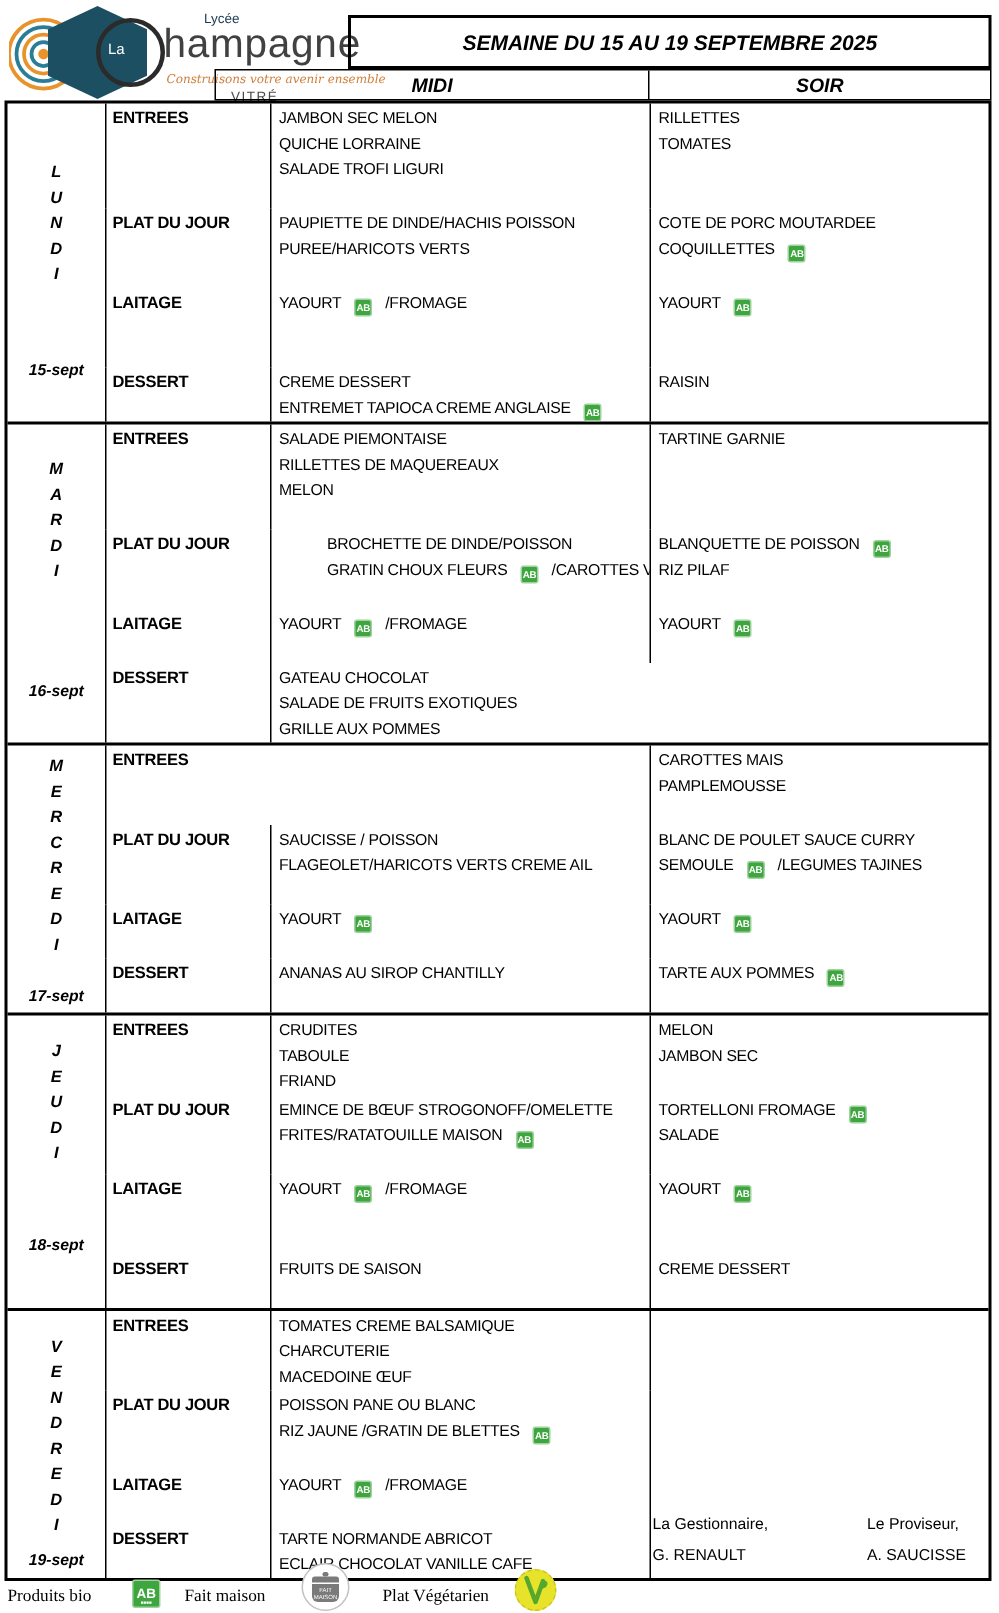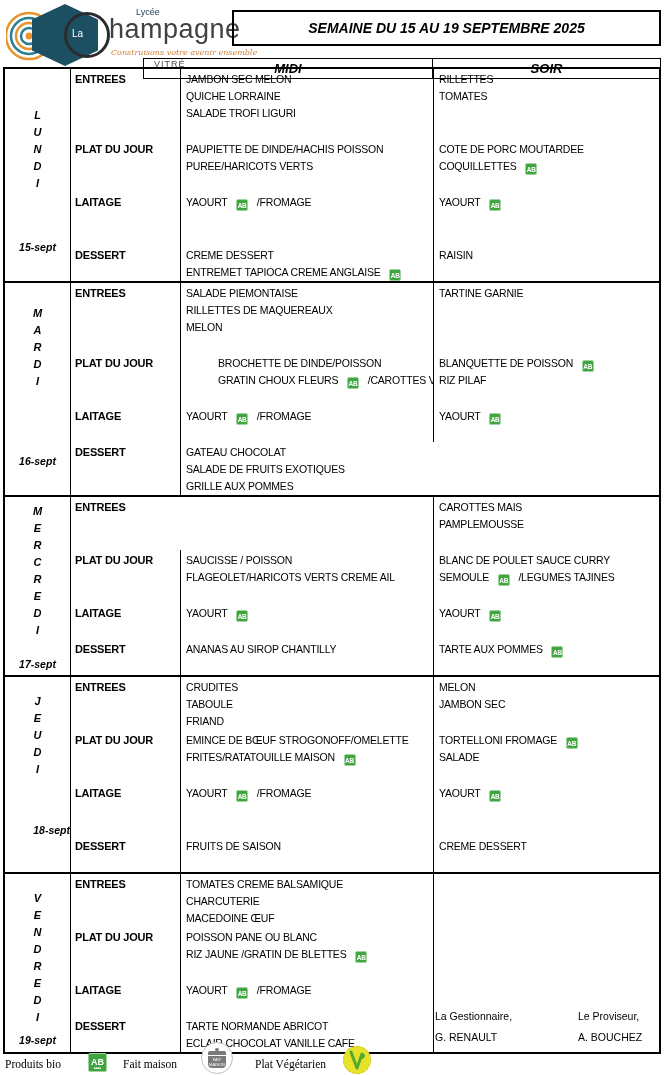--- a/index.html
+++ b/index.html
@@ -17,39 +17,39 @@
   #logo-lycee{position:absolute;left:106px;top:3px;font-size:9px;color:#1b3a52;padding-left:24px;}
   #logo-name{position:absolute;left:103px;top:10px;font-size:27px;color:#414141;letter-spacing:.5px;}
   #logo-tagline{position:absolute;left:105px;top:44px;font-size:8px;font-style:italic;
         color:#ce7f3a;font-family:"DejaVu Serif",serif;white-space:nowrap;}
   #logo-city{position:absolute;left:148px;top:55px;font-size:9px;color:#4a4a4a;letter-spacing:1px;}
 
   
   #title-box{position:absolute;left:232px;top:10px;width:429px;height:36px;border:2px solid #000;
         box-sizing:border-box;display:flex;align-items:center;justify-content:center;
         font-size:14px;font-weight:bold;font-style:italic;}
-  #col-header{position:absolute;left:143px;top:58px;width:518px;height:21px;border:1px solid #000;
+  #col-header{position:absolute;left:143px;top:46px;width:518px;height:21px;border:1px solid #000;
         box-sizing:border-box;display:grid;grid-template-columns:288px 1fr;}
   #col-header .col-h{display:flex;align-items:center;justify-content:center;
         font-size:13px;font-weight:bold;font-style:italic;}
   #col-header .col-h + .col-h{border-left:1px solid #000;}
 
   
   #menu-body{position:absolute;left:3px;top:67px;width:658px;border:2px solid #000;box-sizing:border-box;}
   .day-section{display:grid;grid-template-columns:65px 110px 253px 1fr;border-bottom:2px solid #000;}
   .day-section:last-child{border-bottom:none;}
   .day-cell{grid-column:1;position:relative;}
   .day-letters{text-align:center;}
   .day-letter{font-weight:bold;font-style:italic;font-size:11px;line-height:17px;}
   .day-date{position:absolute;left:0;width:100%;text-align:center;font-weight:bold;
         font-style:italic;font-size:10.5px;white-space:nowrap;}
   .day-0 .day-letters{padding-top:38px;} .day-0 .day-date{bottom:28px;}
   .day-1 .day-letters{padding-top:22px;} .day-1 .day-date{bottom:28px;}
   .day-2 .day-letters{padding-top:6px;}  .day-2 .day-date{bottom:5px;}
-  .day-3 .day-letters{padding-top:16px;} .day-3 .day-date{bottom:36px;text-align:right;}
+  .day-3 .day-letters{padding-top:16px;} .day-3 .day-date{bottom:36px;}
   .day-4 .day-letters{padding-top:16px;} .day-4 .day-date{bottom:6px;}
   .cat-cell{border-left:1px solid #000;font-weight:bold;font-size:11px;line-height:17px;
         padding:2px 0 0 4px;letter-spacing:-.2px;}
   .menu-cell{border-left:1px solid #000;padding:2px 0 0 5px;overflow:hidden;}
   .menu-line{font-size:10.5px;line-height:17px;min-height:17px;white-space:nowrap;letter-spacing:-.2px;}
   .ab-icon{display:inline-block;width:12px;height:12px;background:#3fa53f;border:1px solid #9ed29e;
         border-radius:2px;color:#fff;font-size:6.5px;font-weight:bold;text-align:center;
         line-height:12px;vertical-align:-2px;margin:0 6px;box-sizing:border-box;}
 
   
@@ -370,21 +370,21 @@
         </div>
       </div>
     </div>
 
   <div id="sig-left">
     <div>La Gestionnaire,</div>
     <div>G. RENAULT</div>
   </div>
   <div id="sig-right">
     <div>Le Proviseur,</div>
-    <div>A. BOUCHEZ</div>
+    <div>A. SAUCISSE</div>
   </div>
 
   <div id="legend">
     <span class="legend-label" id="legend-bio-label">Produits bio</span>
     <span id="legend-ab-icon"><span>AB</span><span class="ab-sub">■■■■</span></span>
     <span class="legend-label" id="legend-fm-label">Fait maison</span>
     <span id="legend-pot-icon">
       <span class="pot-knob"></span>
       <span class="pot-lid"></span>
       <span class="pot-body">FAIT MAISON</span>

